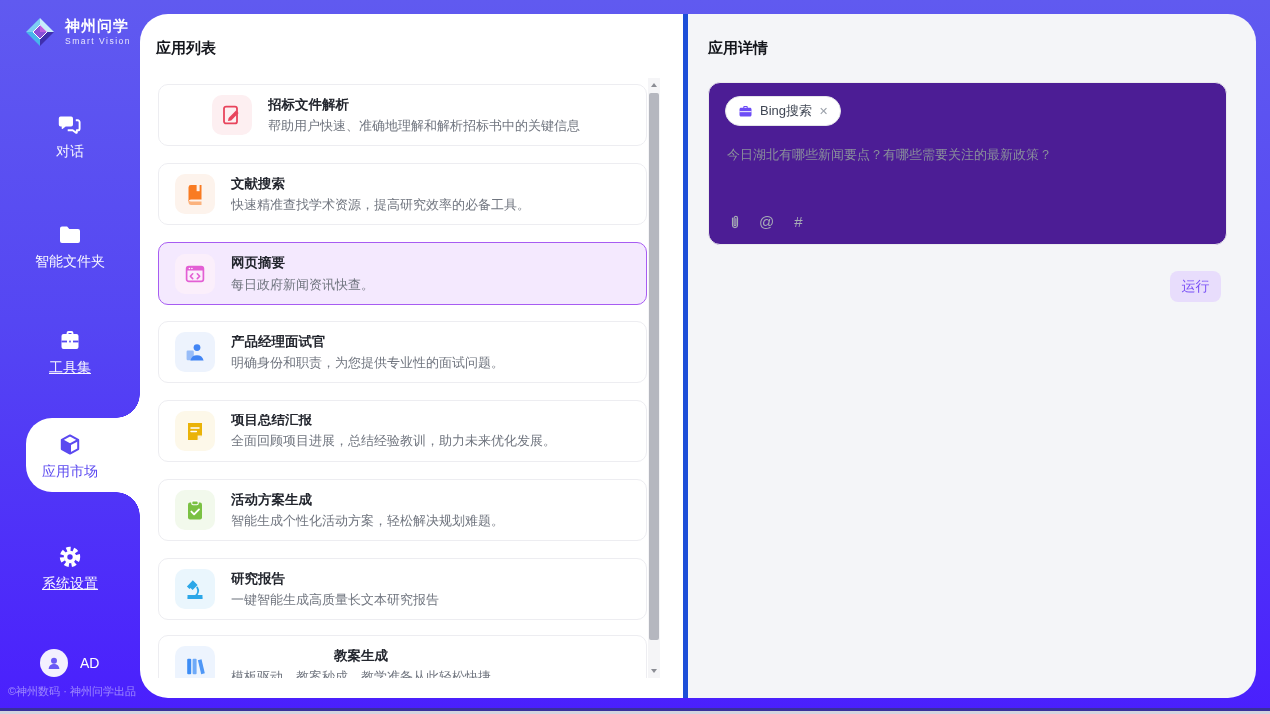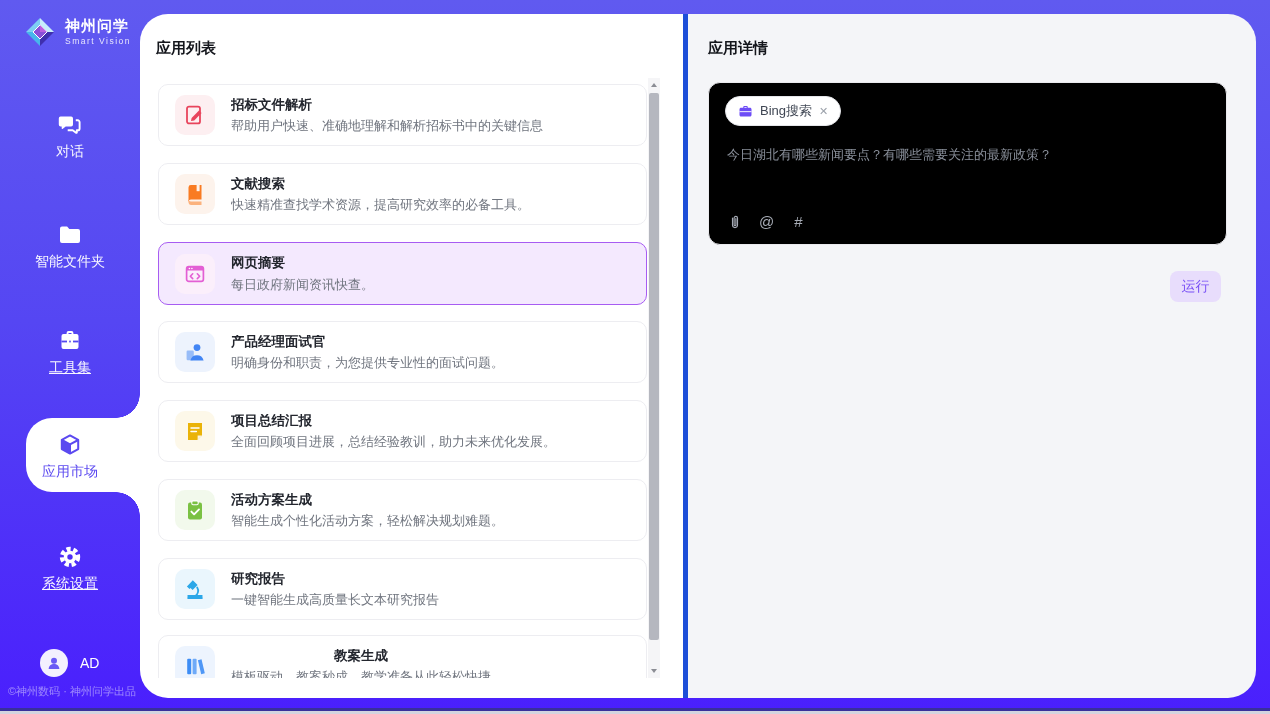--- a/index.html
+++ b/index.html
@@ -62,21 +62,21 @@
 
   
   .sb { position:absolute; left:508px; top:64px; width:12px; height:600px; background:#f5f5f7; }
   .sb-btn { position:absolute; left:0; width:12px; height:14px; background:#f5f5f7; display:flex; align-items:center; justify-content:center; }
   .sb-up { top:0; } .sb-down { bottom:0; }
   .tri-up   { width:0; height:0; border-left:3.5px solid transparent; border-right:3.5px solid transparent; border-bottom:4.5px solid #8b8d94; }
   .tri-down { width:0; height:0; border-left:3.5px solid transparent; border-right:3.5px solid transparent; border-top:4.5px solid #8b8d94; }
   .sb-thumb { position:absolute; left:1px; top:15px; width:10px; height:547px; background:#b5b7bf; border-radius:2px; }
 
   
-  .prompt-card { position:absolute; left:20px; top:68px; width:519px; height:163px; background:#000000;
+  .prompt-card { position:absolute; left:20px; top:68px; width:519px; height:163px; background:#4c1d95;
                  border:1px solid #eaeaee; border-radius:12px; }
   .chip { position:absolute; left:16px; top:13px; height:30px; display:inline-flex; align-items:center; gap:7px;
           padding:0 12px; border:1px solid #e4e5e9; border-radius:16px; background:#fff; cursor:pointer; }
   .chip svg { width:15px; height:15px; }
   .chip-label { font-size:13px; color:#3f4653; }
   .chip-close { font-size:11px; color:#9ba1aa; cursor:pointer; }
   .query { position:absolute; left:18px; top:62px; width:480px; font-size:13px; color:#8a909b; line-height:1.5; }
   .tools { position:absolute; left:17px; bottom:14px; display:flex; align-items:center; gap:15px; }
   .tools .t-ico { width:17px; height:17px; display:flex; align-items:center; justify-content:center;
                   color:#a6abb5; font-size:15px; cursor:pointer; }
@@ -158,21 +158,21 @@
     </div>
     <span class="user-name">AD</span>
   </div>
   <div class="copyright">©神州数码 · 神州问学出品</div>
 </aside>
 
 <main class="shell">
   <section class="list-panel">
     <h2 class="panel-title">应用列表</h2>
     <div class="cards-viewport" id="cards">
-        <div class="app-card" style="top: 6px;">
+        <div class="app-card" style="top: 6px; padding-left: 37px;">
           <div class="card-icon" style="background: rgb(253, 239, 241);">
             <svg viewBox="0 0 22 22">
               <rect x="3" y="2.6" width="13" height="16.8" rx="2" fill="none" stroke="#e8445c" stroke-width="1.8"></rect>
               <path d="M7.6 13.9l7.4-7.4 2.6 2.6-7.4 7.4-3.2.6z" fill="#e8445c"></path>
             </svg>
           </div>
           <div class="card-text">
             <div class="card-title">招标文件解析</div>
             <div class="card-desc">帮助用户快速、准确地理解和解析招标书中的关键信息</div>
           </div>
@@ -211,21 +211,21 @@
               <rect x="2.6" y="9.6" width="7.2" height="9.6" rx="1.2" fill="#4285f4" opacity=".5"></rect>
               <circle cx="13" cy="6.6" r="3.4" fill="#4285f4"></circle>
               <path d="M6.4 19.4a6.8 6.8 0 0113.2 0z" fill="#4285f4"></path>
             </svg>
           </div>
           <div class="card-text">
             <div class="card-title">产品经理面试官</div>
             <div class="card-desc">明确身份和职责，为您提供专业性的面试问题。</div>
           </div>
         </div>
-        <div class="app-card" style="top: 322px;">
+        <div class="app-card" style="top: 322px; font-family: Liberation Mono, monospace;">
           <div class="card-icon" style="background: rgb(253, 248, 233);">
             <svg viewBox="0 0 22 22">
               <path d="M4 3h14v12.4L13.4 20H4z" fill="#eab308"></path>
               <path d="M13.6 20v-4.6H18z" fill="#fff" opacity=".85"></path>
               <path d="M7 8h8M7 11.6h5.4" stroke="#fff" stroke-width="1.5" stroke-linecap="round"></path>
             </svg>
           </div>
           <div class="card-text">
             <div class="card-title">项目总结汇报</div>
             <div class="card-desc">全面回顾项目进展，总结经验教训，助力未来优化发展。</div>

